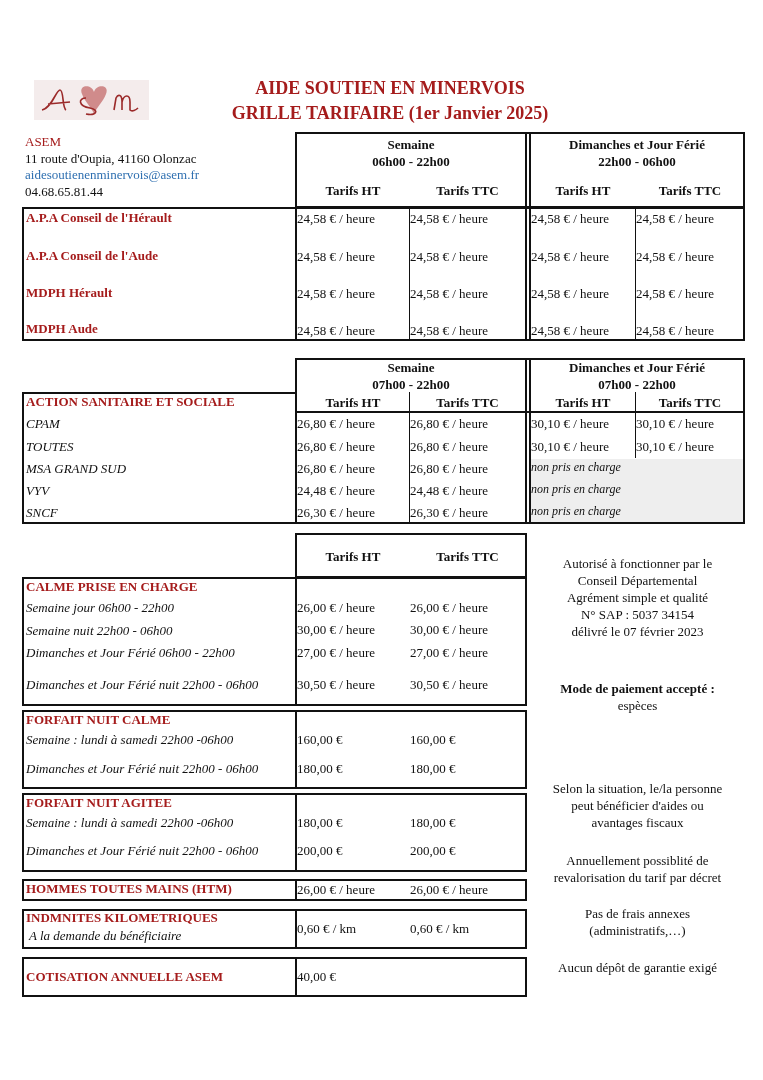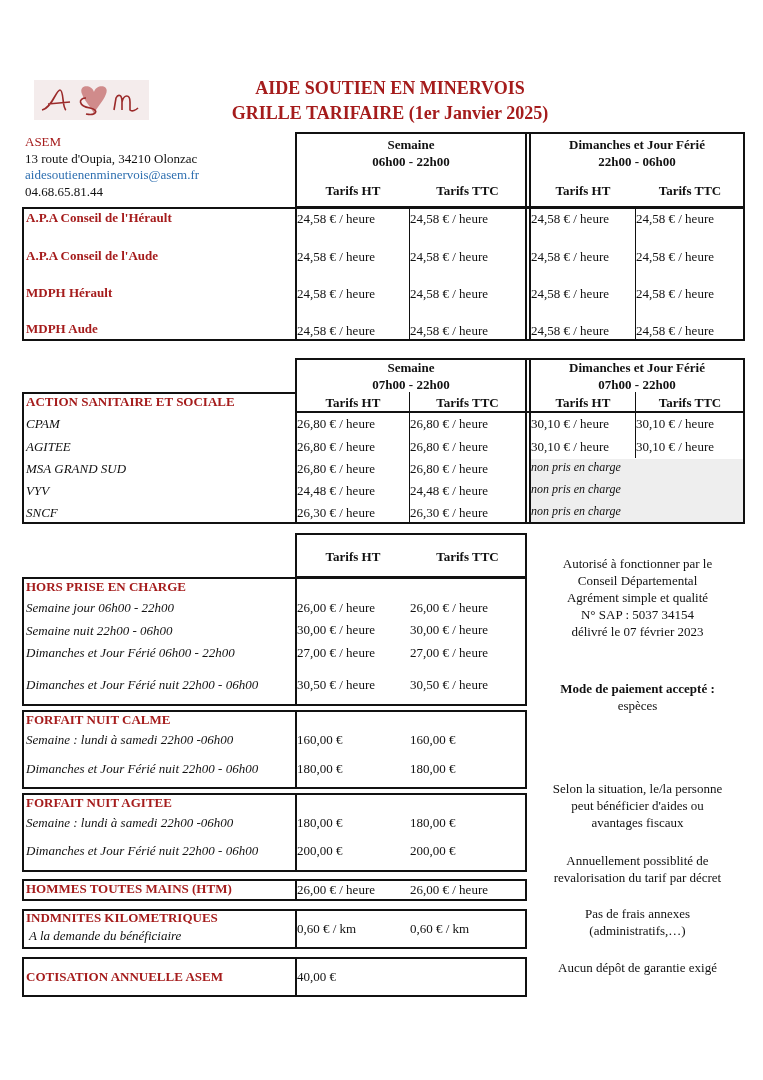--- a/index.html
+++ b/index.html
@@ -34,21 +34,21 @@
     <path d="M8 30 C18 28, 22 10, 26 10 C30 10, 28 28, 32 30 M14 24 L36 22" stroke="#9b2a2a" stroke-width="1.6" fill="none"></path>
     <path d="M52 18 C44 18, 44 26, 56 28 C66 30, 62 36, 52 34" stroke="#9b2a2a" stroke-width="1.6" fill="none"></path>
     <path d="M80 30 L82 18 C84 14, 88 14, 88 22 L88 30 M88 22 C90 14, 96 14, 96 22 L96 30 C98 32, 102 30, 104 28" stroke="#9b2a2a" stroke-width="1.6" fill="none"></path>
   </svg>
 </div>
 
 <div class="title" style="top:78px;">AIDE SOUTIEN EN MINERVOIS</div>
 <div class="title" style="top:103px;">GRILLE TARIFAIRE (1er Janvier 2025)</div>
 
 <div class="lbl red" style="left:25px; top:134px;">ASEM</div>
-<div class="lbl" style="left:25px; top:151px;">13 route d'Oupia, 34210 Olonzac</div>
+<div class="lbl" style="left:25px; top:151px;">11 route d'Oupia, 41160 Olonzac</div>
 <div class="lbl" style="left:25px; top:167px; color:#2e6fb0;">aidesoutienenminervois@asem.fr</div>
 <div class="lbl" style="left:25px; top:184px;">04.68.65.81.44</div>
 
 <div>
 
   <div class="box" style="left:295px; top:132px; width:450px; height:76px;"></div>
 
   <div class="box" style="left:22px; top:207px; width:723px; height:134px;"></div>
   <div class="vline" style="left:295px; top:207px; height:134px;"></div>
   <div class="vthin" style="left:409px; top:207px; height:134px;"></div>
@@ -117,21 +117,21 @@
   <div class="lbl red bold" style="left:26px; top:394px;">ACTION SANITAIRE ET SOCIALE</div>
 
   <div>
     <div class="lbl ital" style="left:26px; top:416px;">CPAM</div>
     <div class="cell" style="left:297px; width:112px; top:416px;">26,80 € / heure</div>
     <div class="cell" style="left:410px; width:115px; top:416px;">26,80 € / heure</div>
     <div class="cell" style="left:531px; width:104px; top:416px;">30,10 € / heure</div>
     <div class="cell" style="left:636px; width:108px; top:416px;">30,10 € / heure</div>
   </div>
   <div>
-    <div class="lbl ital" style="left:26px; top:439px;">AGITEE</div>
+    <div class="lbl ital" style="left:26px; top:439px;">TOUTES</div>
     <div class="cell" style="left:297px; width:112px; top:439px;">26,80 € / heure</div>
     <div class="cell" style="left:410px; width:115px; top:439px;">26,80 € / heure</div>
     <div class="cell" style="left:531px; width:104px; top:439px;">30,10 € / heure</div>
     <div class="cell" style="left:636px; width:108px; top:439px;">30,10 € / heure</div>
   </div>
   <div>
     <div class="lbl ital" style="left:26px; top:461px;">MSA GRAND SUD</div>
     <div class="cell" style="left:297px; width:112px; top:461px;">26,80 € / heure</div>
     <div class="cell" style="left:410px; width:115px; top:461px;">26,80 € / heure</div>
     <div class="cell ital" style="left:531px; width:212px; top:460px; font-size:12px;">non pris en charge</div>
@@ -150,21 +150,21 @@
   </div>
 </div>
 
 <div>
   <div class="box" style="left:295px; top:533px; width:232px; height:45px;"></div>
   <div class="hdr" style="left:297px; width:112px; top:549px;">Tarifs HT</div>
   <div class="hdr" style="left:410px; width:115px; top:549px;">Tarifs TTC</div>
 
   <div class="box" style="left:22px; top:577px; width:505px; height:129px;"></div>
   <div class="vline" style="left:295px; top:577px; height:129px;"></div>
-  <div class="lbl red bold" style="left:26px; top:579px;">HORS PRISE EN CHARGE</div>
+  <div class="lbl red bold" style="left:26px; top:579px;">CALME PRISE EN CHARGE</div>
   <div>
     <div class="lbl ital" style="left:26px; top:600px;">Semaine jour 06h00 - 22h00</div>
     <div class="cell" style="left:297px; width:112px; top:600px;">26,00 € / heure</div>
     <div class="cell" style="left:410px; width:115px; top:600px;">26,00 € / heure</div>
   </div>
   <div>
     <div class="lbl ital" style="left:26px; top:623px;">Semaine nuit 22h00 - 06h00</div>
     <div class="cell" style="left:297px; width:112px; top:622px;">30,00 € / heure</div>
     <div class="cell" style="left:410px; width:115px; top:622px;">30,00 € / heure</div>
   </div>

